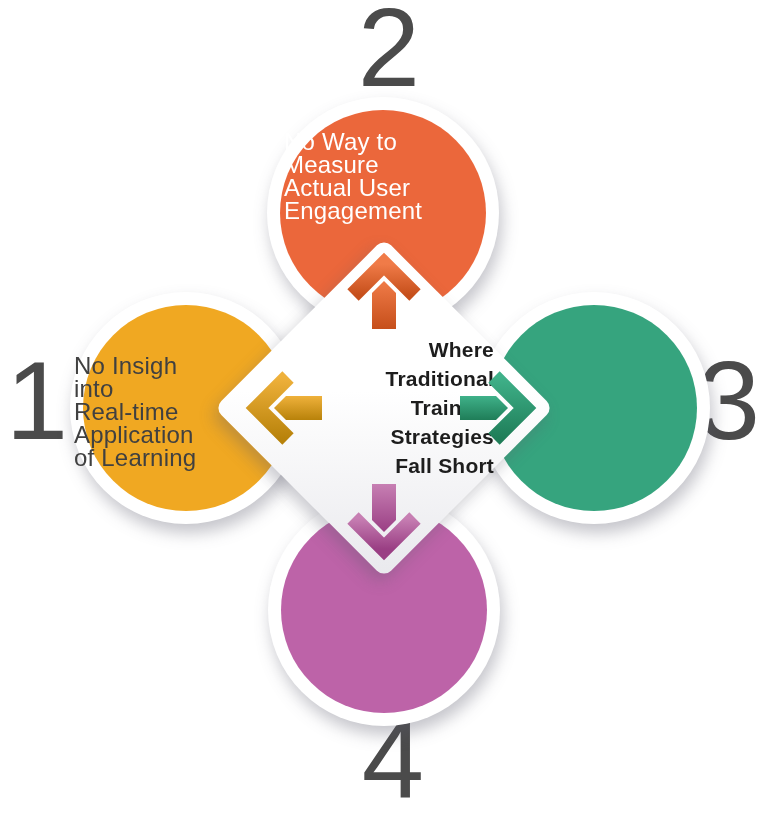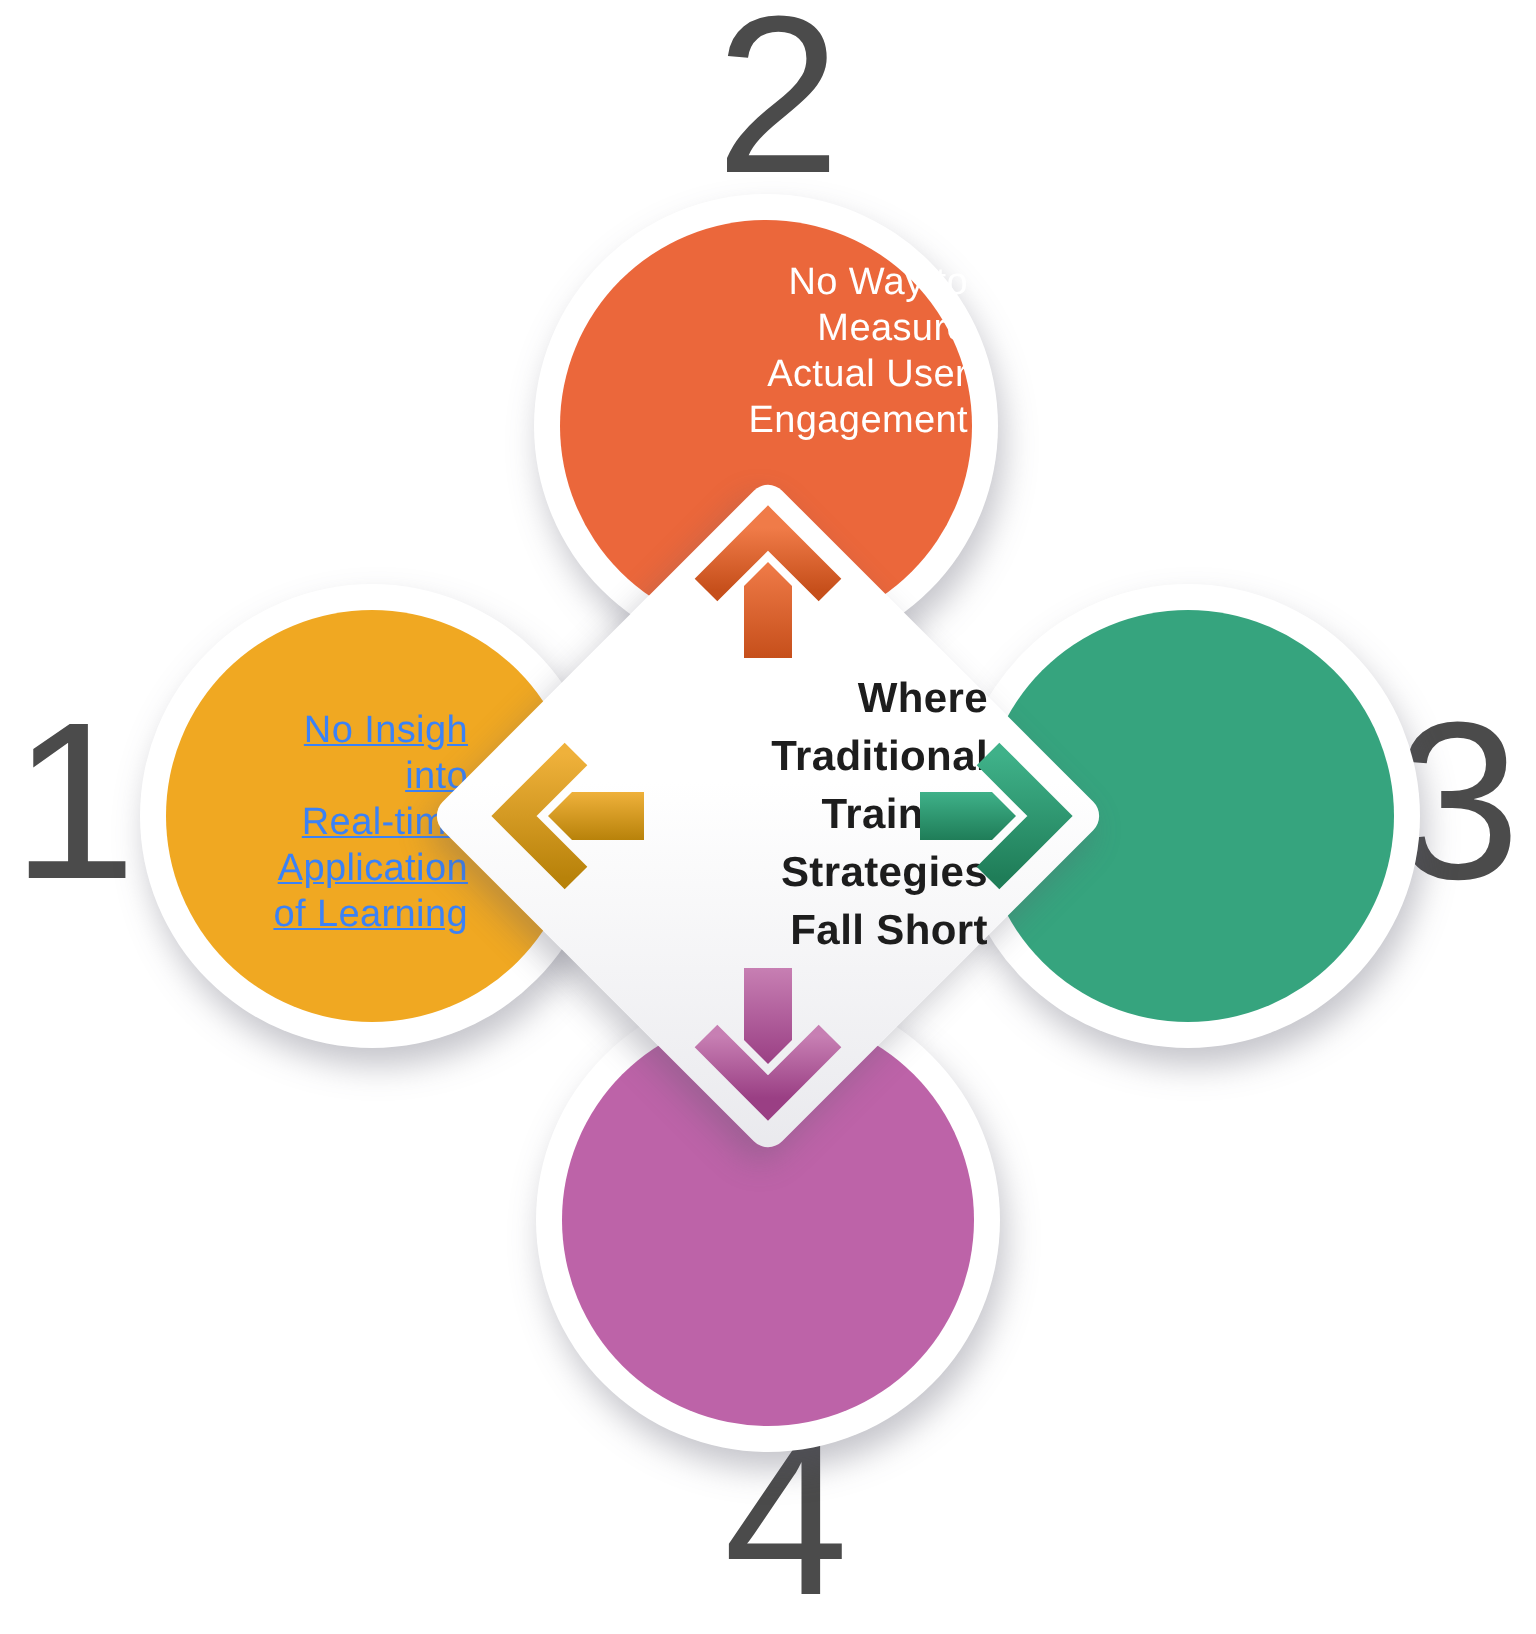--- a/index.html
+++ b/index.html
@@ -21,22 +21,22 @@
     position:absolute;width:232px;height:232px;border-radius:50%;background:#ffffff;
     box-shadow:3px 9px 16px rgba(90,90,105,0.35);z-index:2;
   }
   .ring-top{left:267px;top:97px;}
   .ring-left{left:70px;top:292px;}
   .ring-right{left:478px;top:292px;}
   .ring-bottom{left:268px;top:494px;}
   .disc{position:absolute;left:13px;top:13px;width:206px;height:206px;border-radius:50%;}
   
   .disc-label{
-    position:absolute;z-index:3;color:#ffffff;font-size:19px;line-height:23px;
-    text-align:right;white-space:pre-line;letter-spacing:0.2px;
+    position:absolute;z-index:3;color:#ffffff;font-size:24px;line-height:23px;
+    text-align:left;white-space:pre-line;letter-spacing:0.2px;
   }
   .label-top{left:284px;top:130px;width:200px;}
   .label-left{left:74px;top:354px;width:160px;}
   .label-right{left:536px;top:345px;width:160px;}
   .label-bottom{left:284px;top:597px;width:200px;}
   
   .diamond{
     position:absolute;left:264px;top:288px;width:240px;height:240px;
     background:linear-gradient(135deg,#ffffff 45%,#e9e9ed 100%);
     transform:rotate(45deg);border-radius:10px;
@@ -74,21 +74,21 @@
     <div class="disc" style="background: rgb(54, 164, 126);"></div>
   </div>
   <div class="ring ring-bottom">
     <div class="disc" style="background: rgb(189, 99, 168);"></div>
   </div>
 
   <div class="disc-label label-top" style="color: rgb(255, 255, 255);">No Way to
 Measure
 Actual User
 Engagement</div>
-  <div class="disc-label label-left" style="color: #3b82f6; text-decoration: underline;">No Insigh
+  <div class="disc-label label-left" style="color: #404040;">No Insigh
 into
 Real-time
 Application
 of Learning</div>
 
   <div class="diamond"></div>
   <div class="diamond-label" style="color: rgb(29, 29, 29);">Where
 Traditional
 Training
 Strategies

